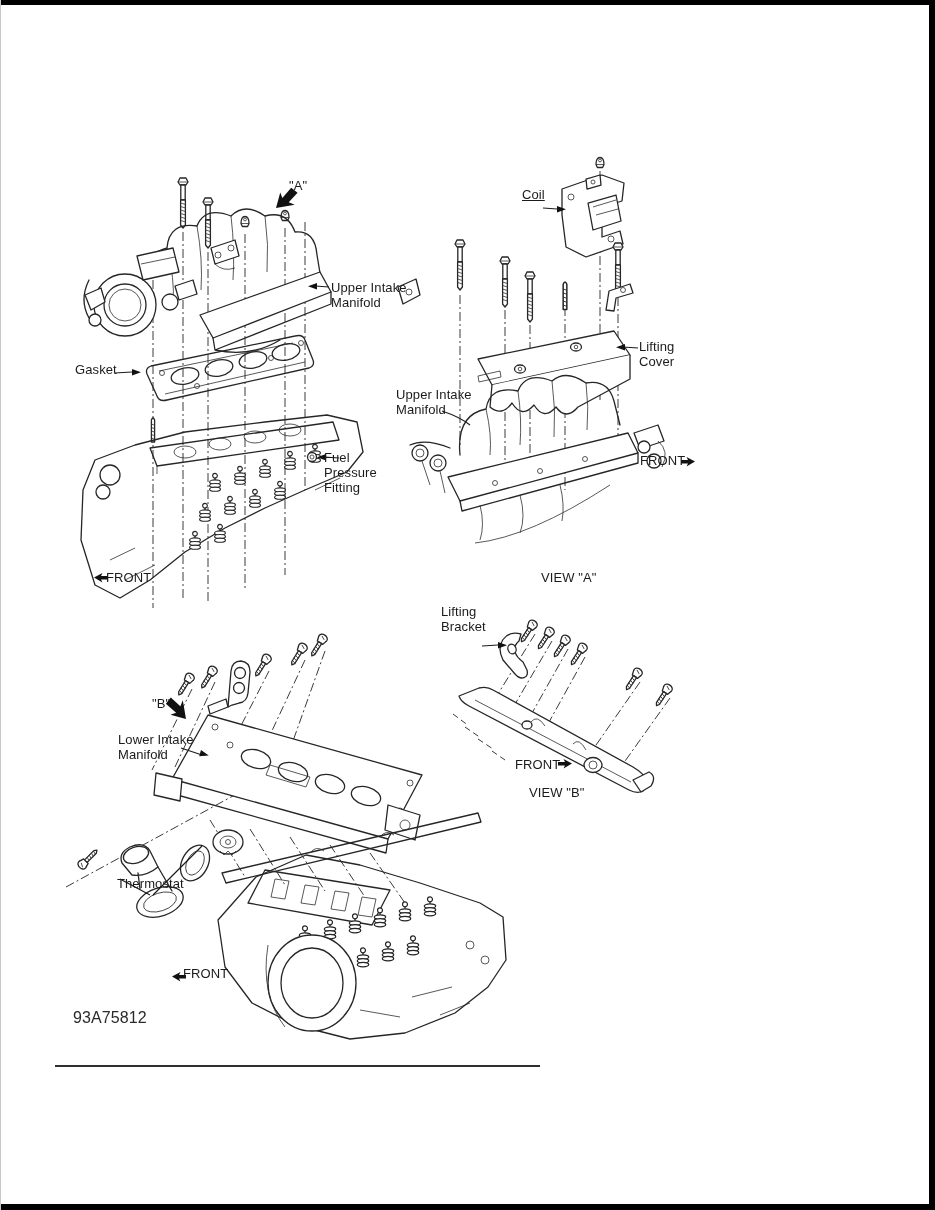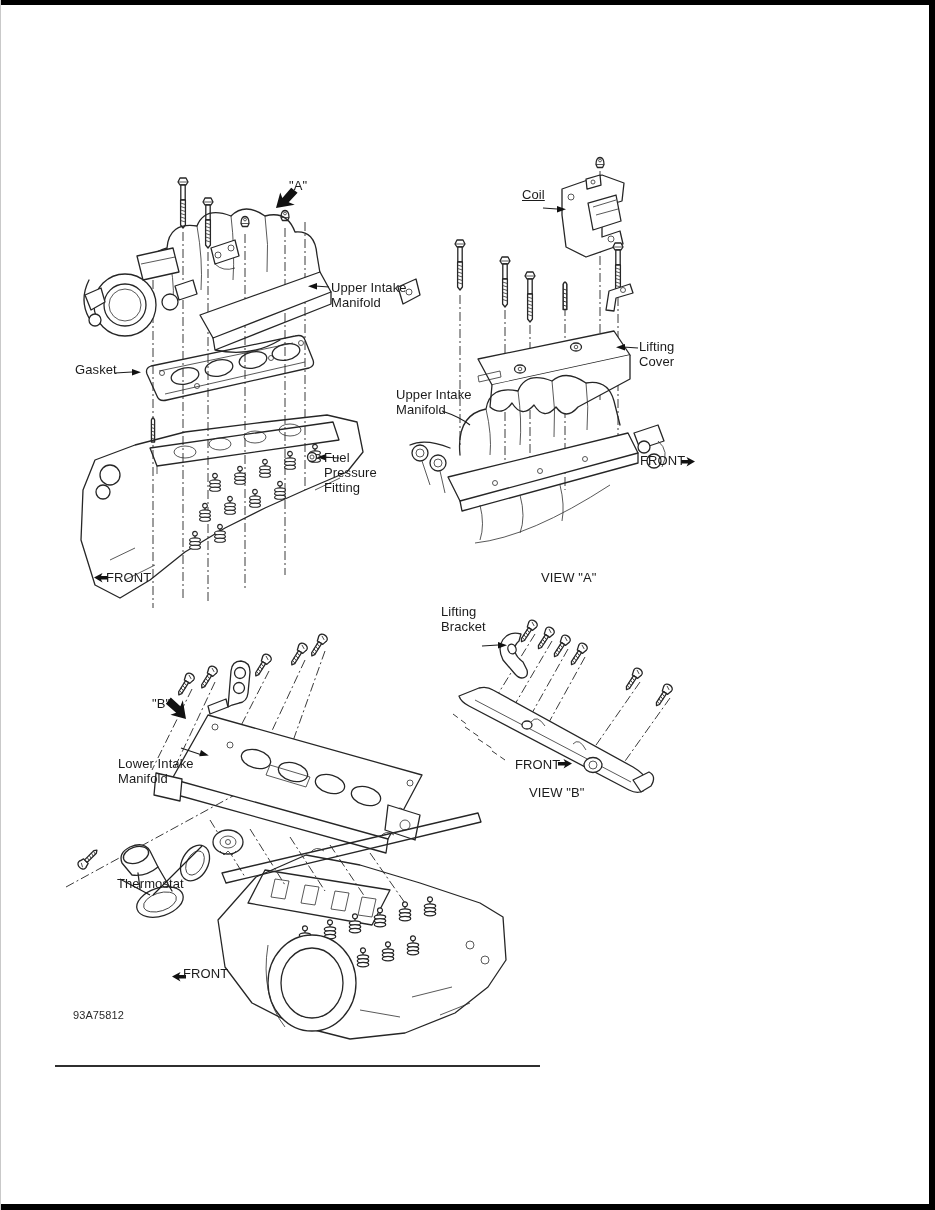--- a/index.html
+++ b/index.html
@@ -6,21 +6,21 @@
   #page{
     position:relative;width:935px;height:1210px;background:#ffffff;
     overflow:hidden;font-family:"Liberation Sans",sans-serif;
   }
   .frame{position:absolute;background:#000;}
   .frame-left{position:absolute;background:#c9c9c9;}
   .lbl{
     position:absolute;font-size:13px;line-height:1.16;color:#1b1b1b;
     letter-spacing:.1px;white-space:pre-line;
   }
-  .code{font-size:11px;color:#2a2a2a;}
+  .code{font-size:16px;color:#2a2a2a;}
   .caption{font-size:13px;color:#1b1b1b;}
   svg{position:absolute;overflow:visible;}
   .ln{fill:none;stroke:#262626;stroke-width:1.3;stroke-linejoin:round;stroke-linecap:round;}
   .lnf{fill:#ffffff;stroke:#262626;stroke-width:1.3;stroke-linejoin:round;}
   .thin{fill:none;stroke:#2e2e2e;stroke-width:.8;}
   .cl{fill:none;stroke:#3a3a3a;stroke-width:1;stroke-dasharray:9 3 2 3;}
   .dsh{fill:none;stroke:#3a3a3a;stroke-width:1;stroke-dasharray:6 4;}
   .blk{fill:#111;stroke:none;}
   .ldr{fill:none;stroke:#1c1c1c;stroke-width:1.2;}
   .rule{position:absolute;background:#2f2f2f;}
@@ -397,21 +397,21 @@
   <div class="lbl" style="left:324px;top:450px;width:62px;">Fuel Pressure Fitting</div>
   <div class="lbl" style="left:106px;top:570px;">FRONT</div>
 
   <div class="lbl" style="left:522px;top:187px;text-decoration:underline;">Coil</div>
   <div class="lbl" style="left:639px;top:339px;width:52px;">Lifting Cover</div>
   <div class="lbl" style="left:396px;top:387px;width:80px;">Upper Intake Manifold</div>
   <div class="lbl" style="left:640px;top:453px;">FRONT</div>
   <div class="lbl caption" style="left:541px;top:570px;">VIEW "A"</div>
 
   <div class="lbl" style="left:152px;top:696px;">"B"</div>
-  <div class="lbl" style="left:118px;top:732px;width:85px;margin-top:24px;">Lower Intake Manifold</div>
+  <div class="lbl" style="left:118px;top:732px;width:85px;">Lower Intake Manifold</div>
   <div class="lbl" style="left:117px;top:876px;">Thermostat</div>
   <div class="lbl" style="left:183px;top:966px;">FRONT</div>
 
   <div class="lbl" style="left:441px;top:595px;width:55px;margin-top:9px;">Lifting Bracket</div>
   <div class="lbl" style="left:515px;top:757px;">FRONT</div>
   <div class="lbl caption" style="left:529px;top:785px;">VIEW "B"</div>
 
   <div class="lbl code" style="left:73px;top:1009px;">93A75812</div>
 
   <div class="rule" style="left:55px;top:1065px;width:485px;height:2px;"></div>

